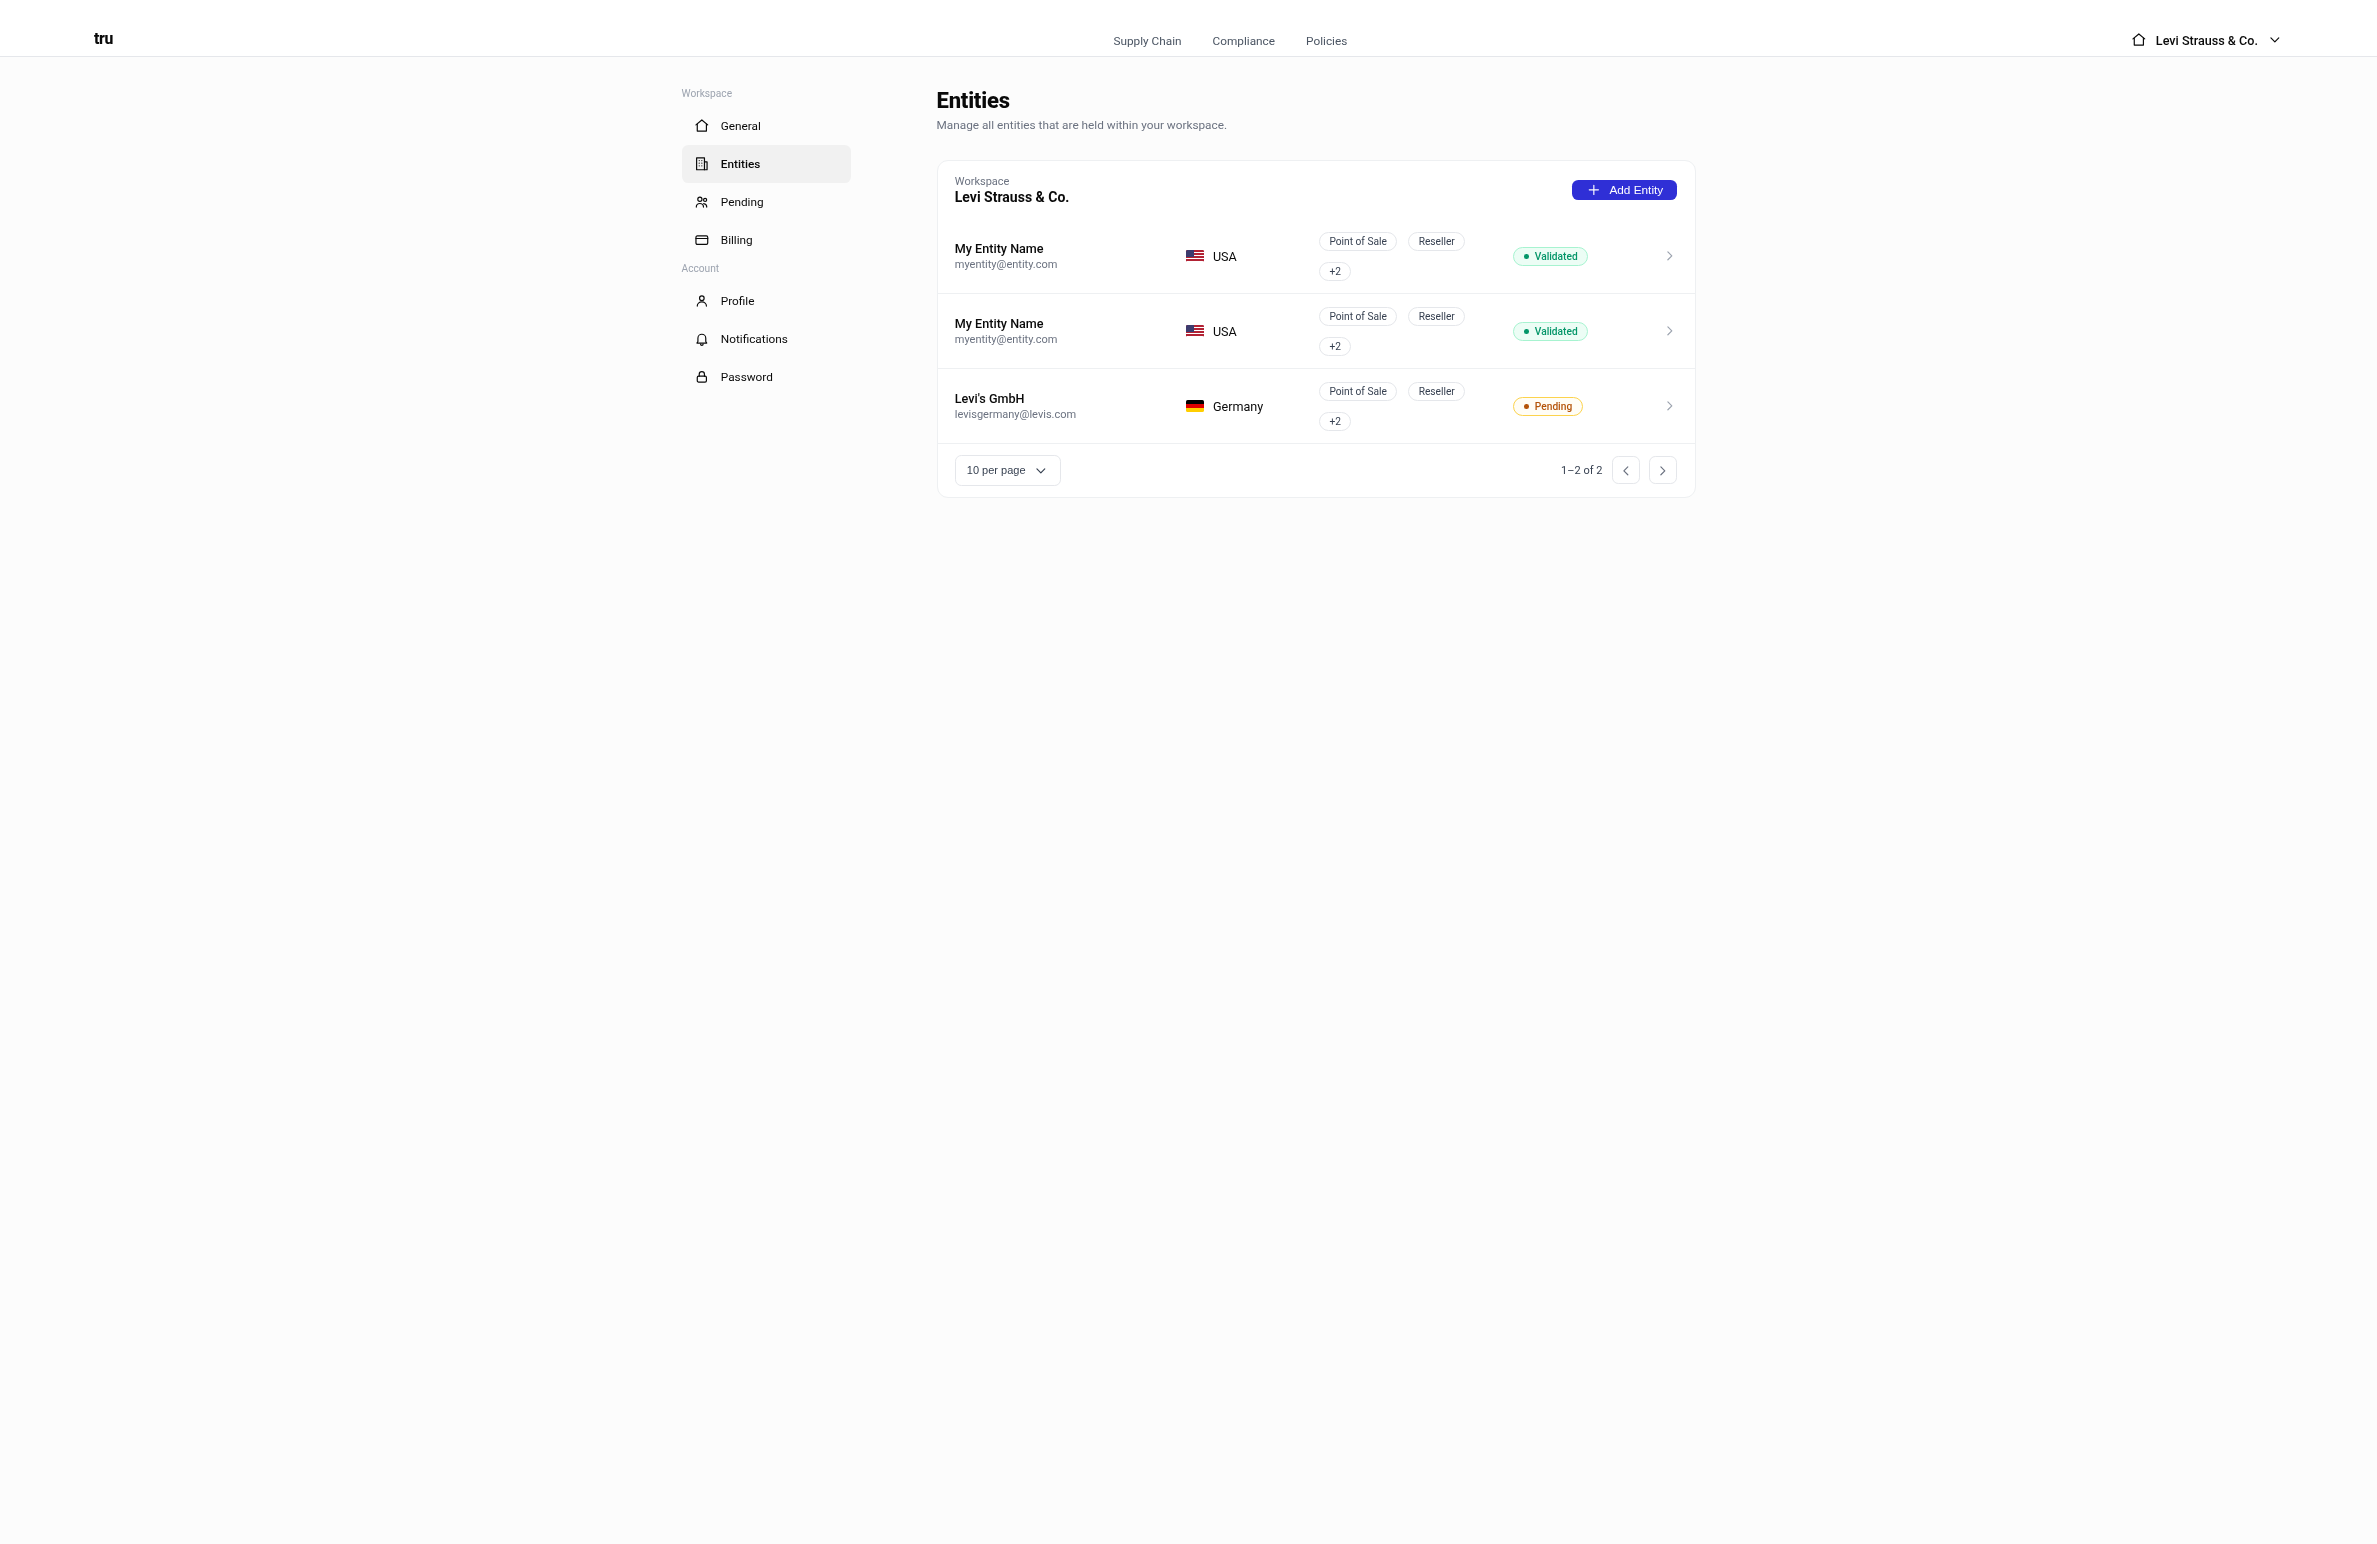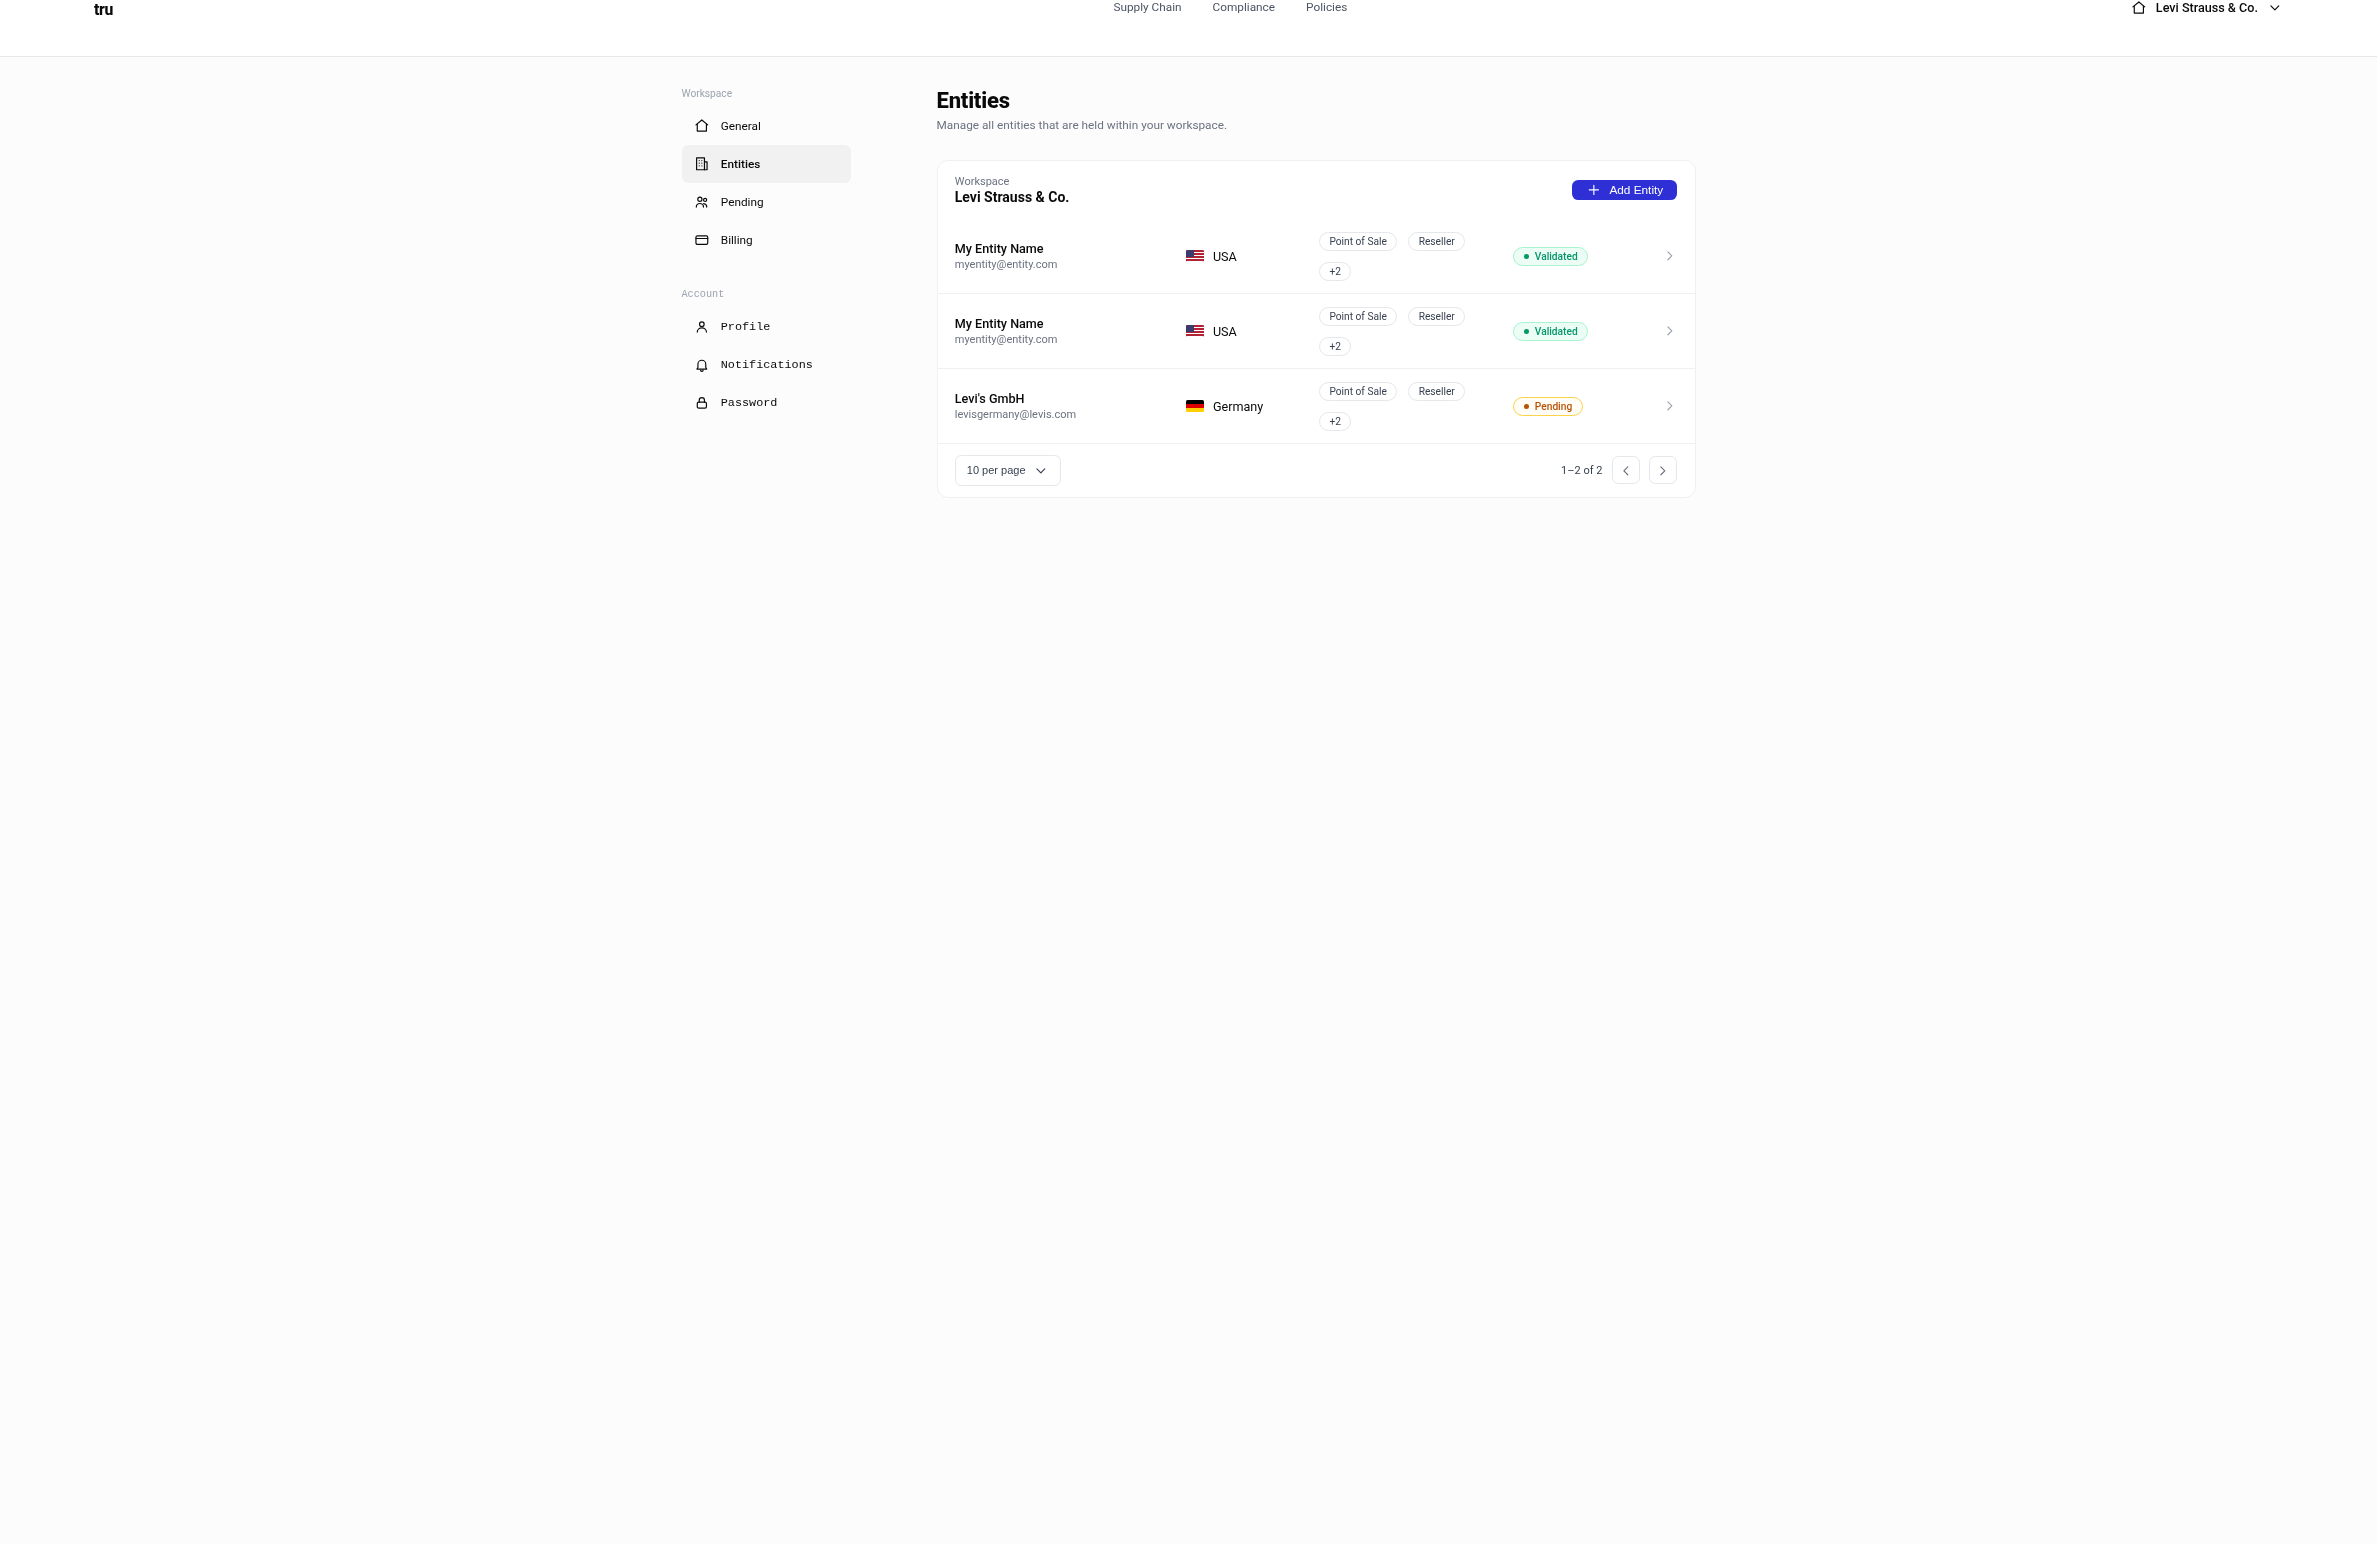--- a/index.html
+++ b/index.html
@@ -27,23 +27,23 @@
     padding: 0;
     font-family: -apple-system, BlinkMacSystemFont, "Segoe UI", Roboto, "Helvetica Neue", Arial, sans-serif;
     color: var(--text-primary);
     background: var(--bg-page);
     font-size: 12.6px;
   }
 
   
   .topnav {
     display: flex;
-    align-items: flex-start;
+    align-items: flex-end;
     height: 57px;
-    padding: 0 94px;
+    padding: 8px 94px;
     border-bottom: 0.8px solid var(--border);
     background: #fff;
   }
   .logo {
     font-weight: 800;
     font-size: 15.7px;
     letter-spacing: -0.4px;
     width: 236px;
   }
   .nav-center {
@@ -96,21 +96,21 @@
     align-items: center;
     gap: 11px;
     height: 38px;
     padding: 0 12.6px;
     border-radius: 6.3px;
     cursor: pointer;
     font-size: 11.8px;
     color: var(--text-primary);
   }
   .side-item.active { background: var(--bg-hover); font-weight: 500; }
-  .side-group + .side-group { margin-top: 30px; font-family: Liberation Mono, monospace; }
+  .side-group + .side-group { margin-top: 4px; }
 
   .icon { width: 15.7px; height: 15.7px; flex: none; display:inline-flex; align-items:center; justify-content:center; }
   .icon svg { width: 15.7px; height: 15.7px; stroke: currentColor; stroke-width: 1.8; fill: none; stroke-linecap: round; stroke-linejoin: round; }
 
   
   .main { flex: 1; min-width: 0; }
   .main-title { font-size: 22px; font-weight: 800; margin: 0 0 4.7px; letter-spacing:-0.2px;}
   .main-sub { color: var(--text-secondary); font-size: 11.8px; margin: 0 0 28px; }
 
   

